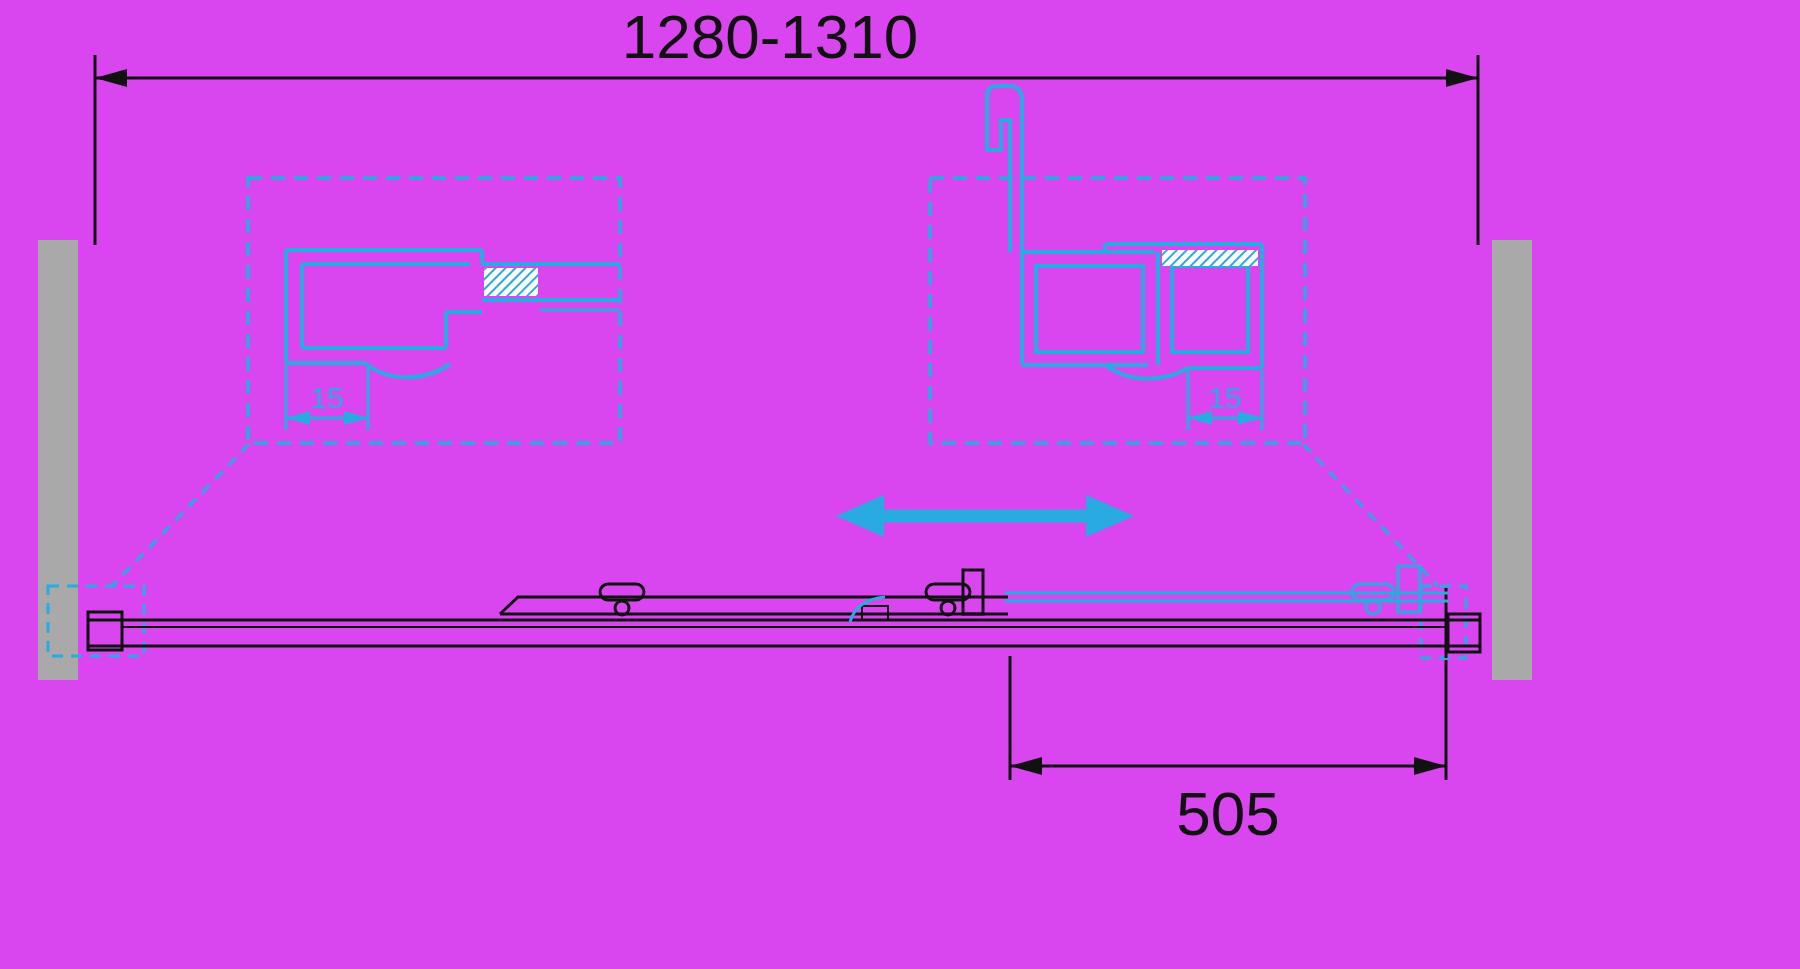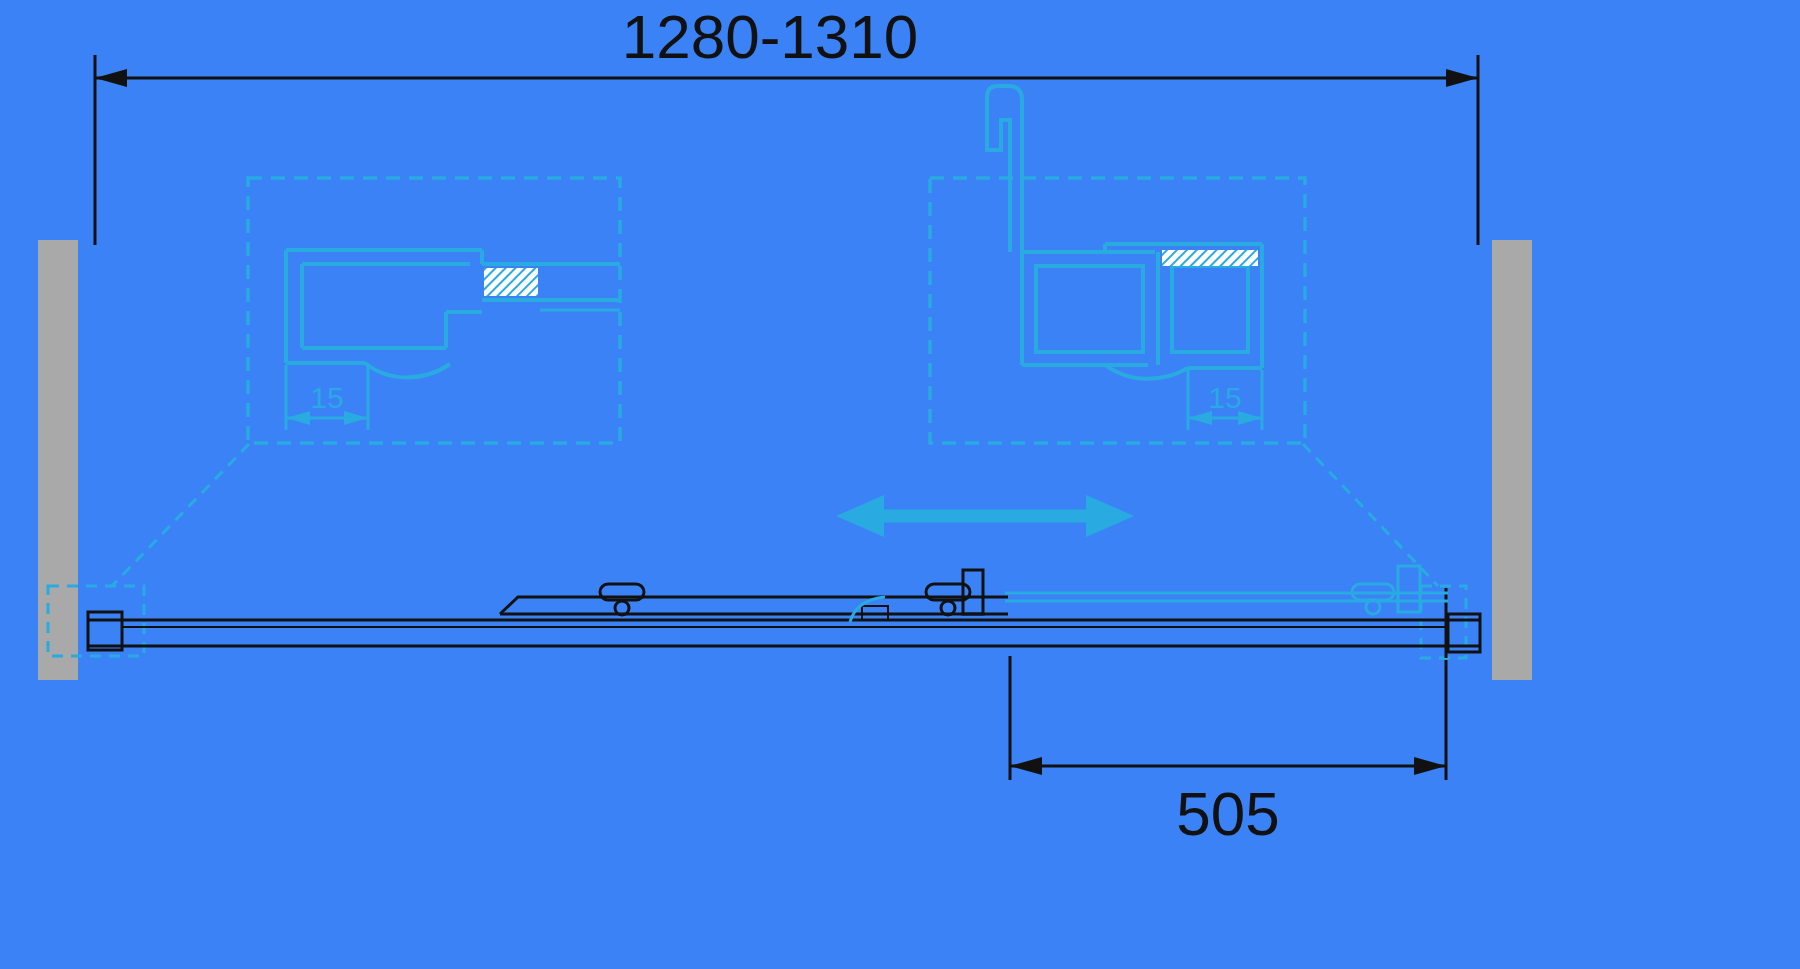--- a/index.html
+++ b/index.html
@@ -1,16 +1,16 @@
 <!DOCTYPE html>
 <html><head>
 <meta charset="utf-8">
 <style>
   html,body{margin:0;padding:0;background:#ffffff;}
-  .canvas{width:1800px;height:969px;position:relative;background:#3b82f6;overflow:hidden;}
+  .canvas{width:1800px;height:969px;position:relative;background:#d946ef;overflow:hidden;}
   svg{display:block;}
   text{font-family:"Liberation Sans","DejaVu Sans",sans-serif;}
   .dim-text-big{font-size:62px;fill:#111111;}
   .dim-text-small{font-size:30px;fill:#29ABE2;}
   .blk{stroke:#111111;fill:none;stroke-width:3;}
   .blk-thin{stroke:#111111;fill:none;stroke-width:2;}
   .cyn{stroke:#29ABE2;fill:none;stroke-width:4;}
   .cyn-thin{stroke:#29ABE2;fill:none;stroke-width:3;}
   .dash-box{stroke:#29ABE2;fill:none;stroke-width:3.5;stroke-dasharray:14 9;}
   .dash-lead{stroke:#29ABE2;fill:none;stroke-width:3;stroke-dasharray:11 8;}

